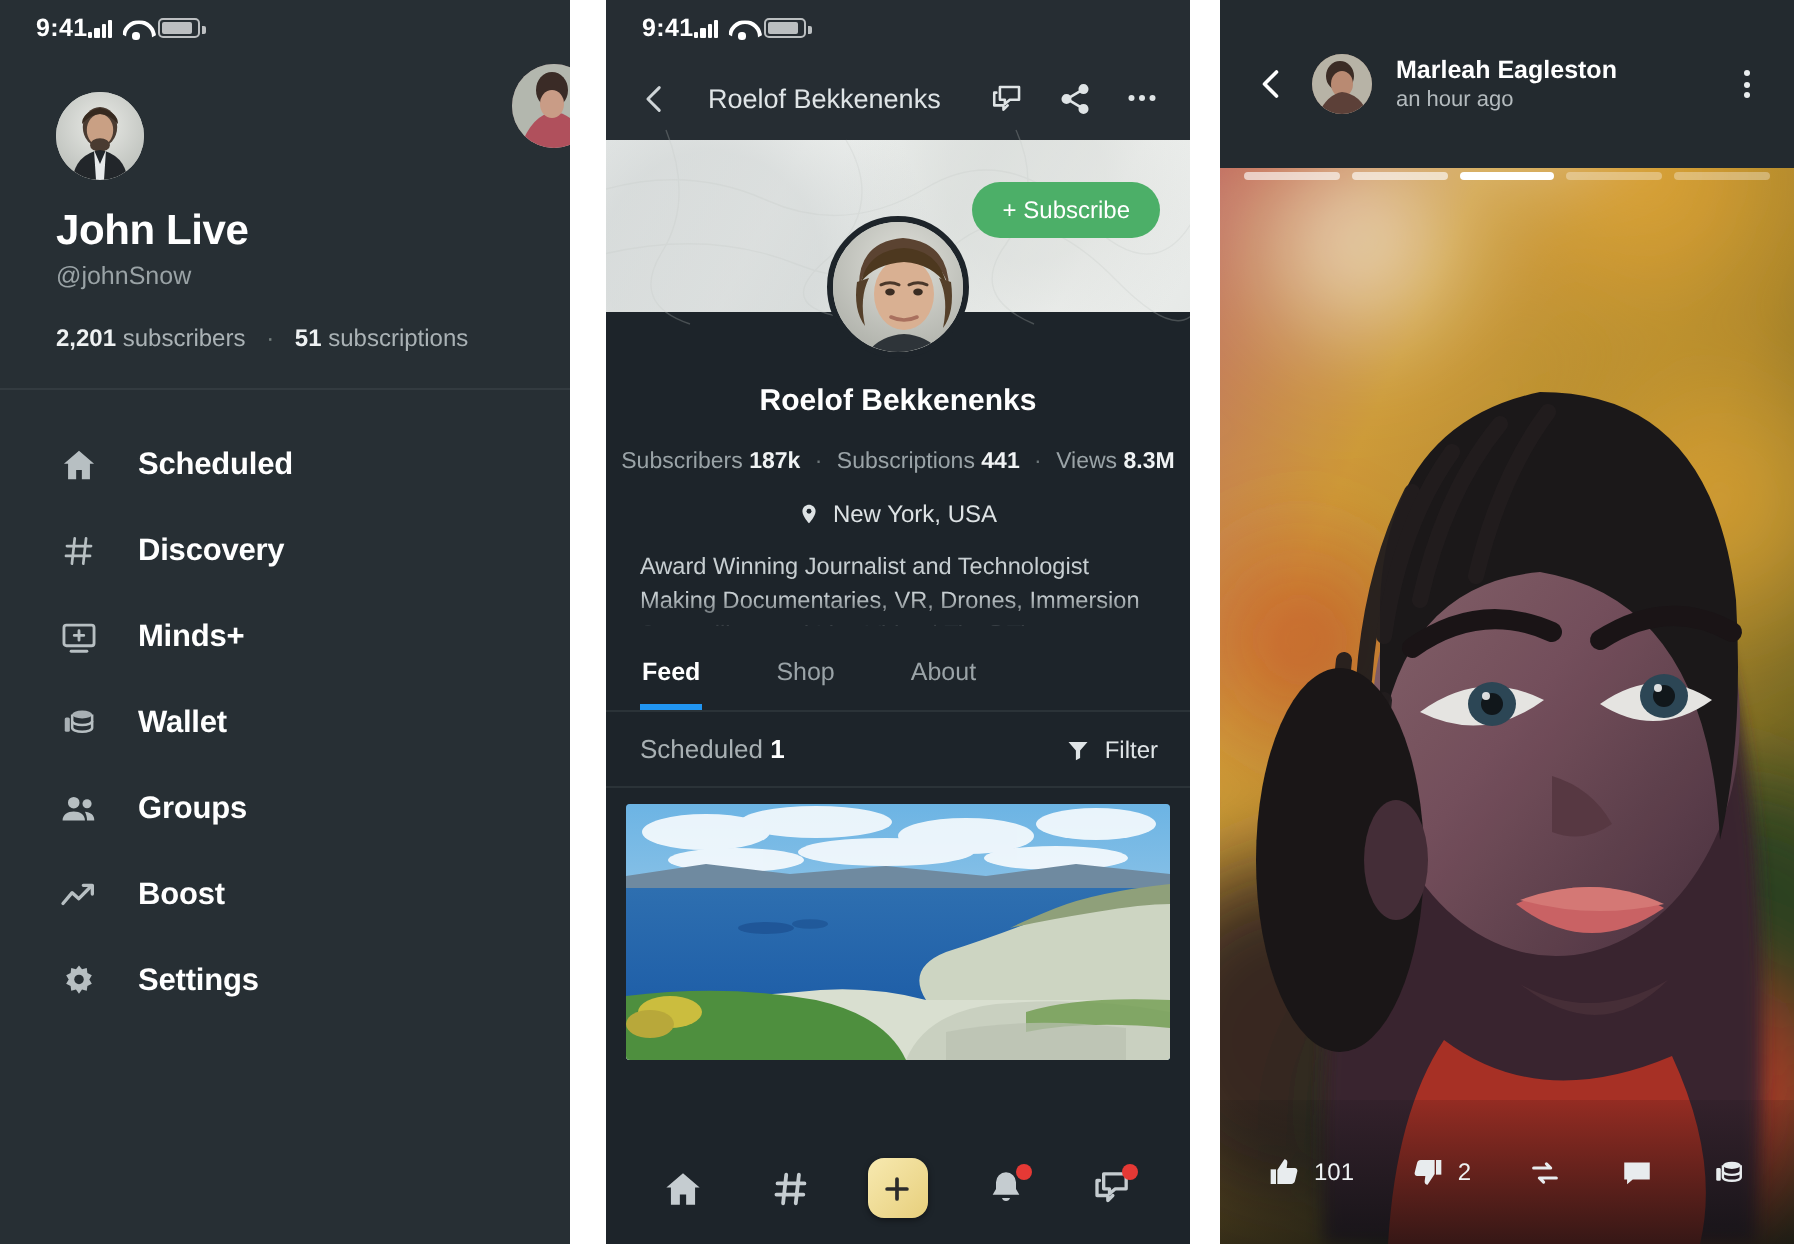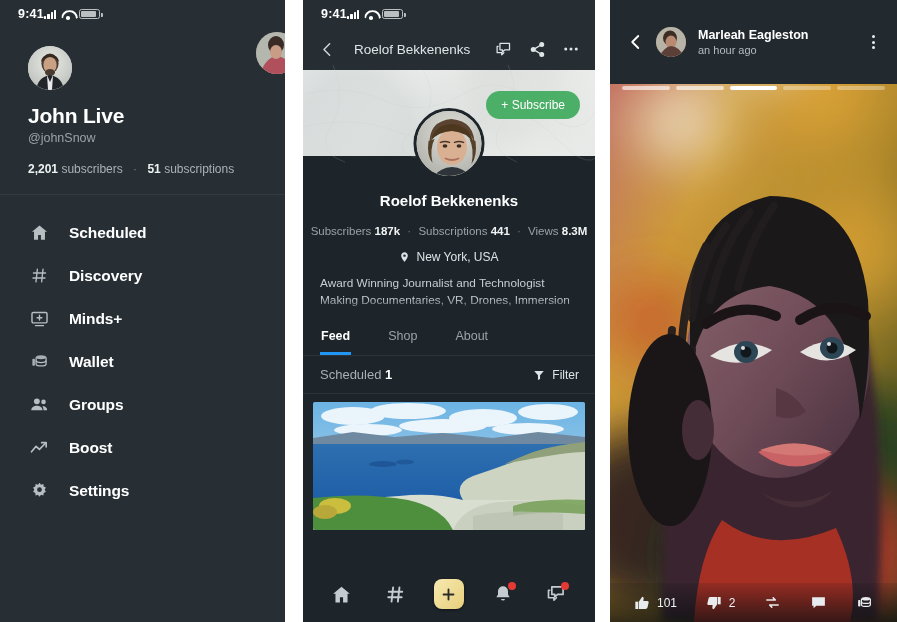--- a/index.html
+++ b/index.html
@@ -205,21 +205,21 @@
   .st-more { width: 20px; height: 22px; display:flex; flex-direction:column; align-items:center; justify-content:center; gap:2.5px; cursor:pointer; }
   .st-more i { width: 3px; height: 3px; border-radius: 50%; background: #e9edee; display:block; }
   .st-progress {
     position: absolute; left: 12px; right: 12px; top: 86px;
     display: flex; gap: 6px; z-index: 6;
   }
   .st-seg { flex: 1; height: 3.5px; border-radius: 2px; background: rgba(255,255,255,.32); }
   .st-seg.seen { background: rgba(255,255,255,.62); }
   .st-seg.active { background: #ffffff; }
   .st-actions {
-    position: absolute; left: 0; right: 0; bottom: 0; height: 39px;
+    position: absolute; left: 0; right: 0; bottom: 0; height: 72px;
     display: flex; z-index: 5;
     background: linear-gradient(to top, rgba(10,14,16,.72), rgba(10,14,16,.12));
     padding: 0 24px;
   }
   .st-act { display: flex; align-items: center; gap: 7px; color: #e8ecee; font-size: 12px; cursor: pointer; }
   .st-act .cnt { font-size: 12px; color: #eef2f3; }
   .st-sp { flex: 1; }
 
   svg { overflow: visible; }
 </style>

